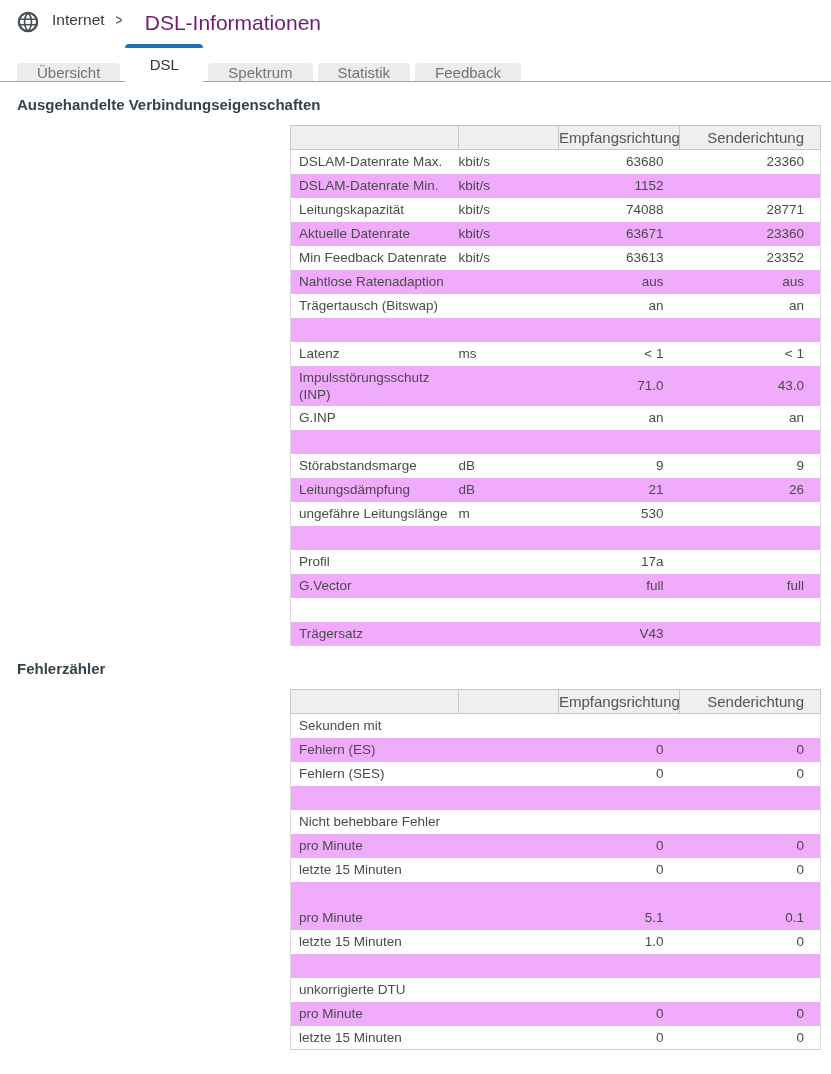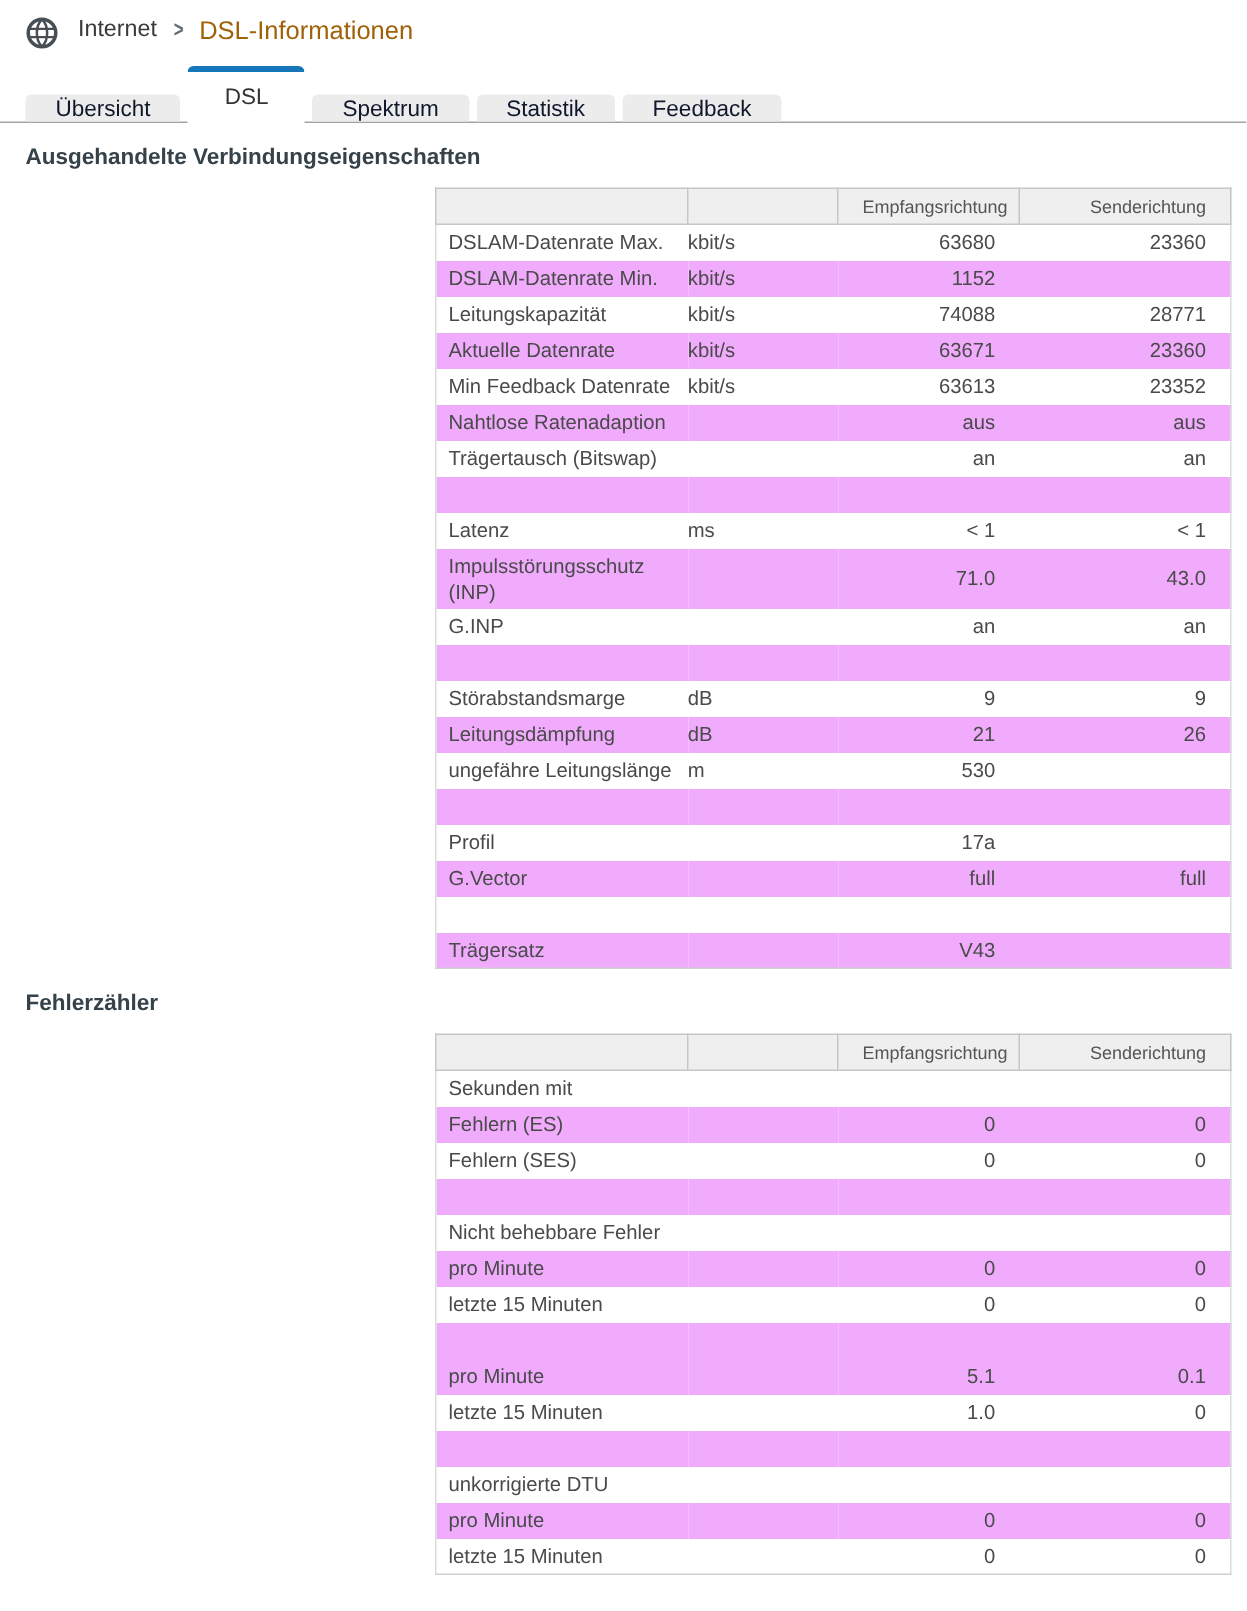--- a/index.html
+++ b/index.html
@@ -4,39 +4,39 @@
 <style>
   * { margin:0; padding:0; box-sizing:border-box; }
   html,body { width:831px; background:#fff; font-family:"Liberation Sans", sans-serif; }
   body { height:1074px; overflow:hidden; color:#3c3c3c; }
 
   
   .breadcrumb { display:flex; align-items:flex-start; padding:11px 17px 7px 17px; height:44px; }
   .crumb-icon { width:22px; height:22px; margin-right:13px; flex:0 0 auto; }
   .crumb-link { font-size:15.5px; color:#3a3a3a; cursor:pointer; }
   .crumb-sep { font-size:14px; color:#5f6b73; margin:0 10px; font-weight:bold; transform:scale(.8,1.1); display:inline-block; }
-  .crumb-current { font-size:17px; color:#a16207; }
+  .crumb-current { font-size:21px; color:#701a75;margin-left:12px; }
 
   
   .tabs { display:flex; align-items:flex-end; border-bottom:1px solid #a3a3a3; padding-left:17px; height:38px; }
   .tab { background:#ececec; border-radius:4px 4px 0 0; height:18px; padding:0 20px; min-width:78px;
-         display:flex; align-items:center; justify-content:center; font-size:15px; color:#0f172a;
+         display:flex; align-items:center; justify-content:center; font-size:15px; color:#737373;
          margin-right:5px; cursor:pointer; white-space:nowrap; }
   .tab.active { background:#fff; border-top:4px solid #1576ba; height:38px; margin-bottom:-1px;
                 padding-bottom:1px; color:#333; z-index:2; }
 
   
   h3.section-title { font-size:15px; font-weight:bold; color:#36424a; margin:14px 17px 12px 17px; }
 
   
   .table-wrap { margin-left:290px; width:530px; }
   .table-wrap.first { margin-bottom:6px; }
   table { border-collapse:collapse; width:530px; table-layout:fixed; font-size:13.5px; color:#4a4a4a; }
   thead th { background:#efefef; border:1px solid #c6c6c6; font-weight:normal; color:#555;
-             height:24px; padding:3px 16px; font-size:12px; }
+             height:24px; padding:3px 0; font-size:15px; }
   thead th.c2, thead th.c3 { text-align:right; padding-right:16px; }
   tbody td { height:24px; padding:3px 0; line-height:17px; vertical-align:middle; }
   tbody td.c0 { padding-left:8px; word-wrap:break-word; }
   tbody td.c1 { padding-left:0; }
   tbody td.c2, tbody td.c3 { text-align:right; padding-right:16px; }
   tbody tr td:first-child { border-left:1px solid #dcdcdc; }
   tbody tr td:last-child { border-right:1px solid #dcdcdc; }
   tbody tr:last-child td { border-bottom:1px solid #cfcfcf; }
   tbody tr.alt { background:#f0abfc; }
 </style>

